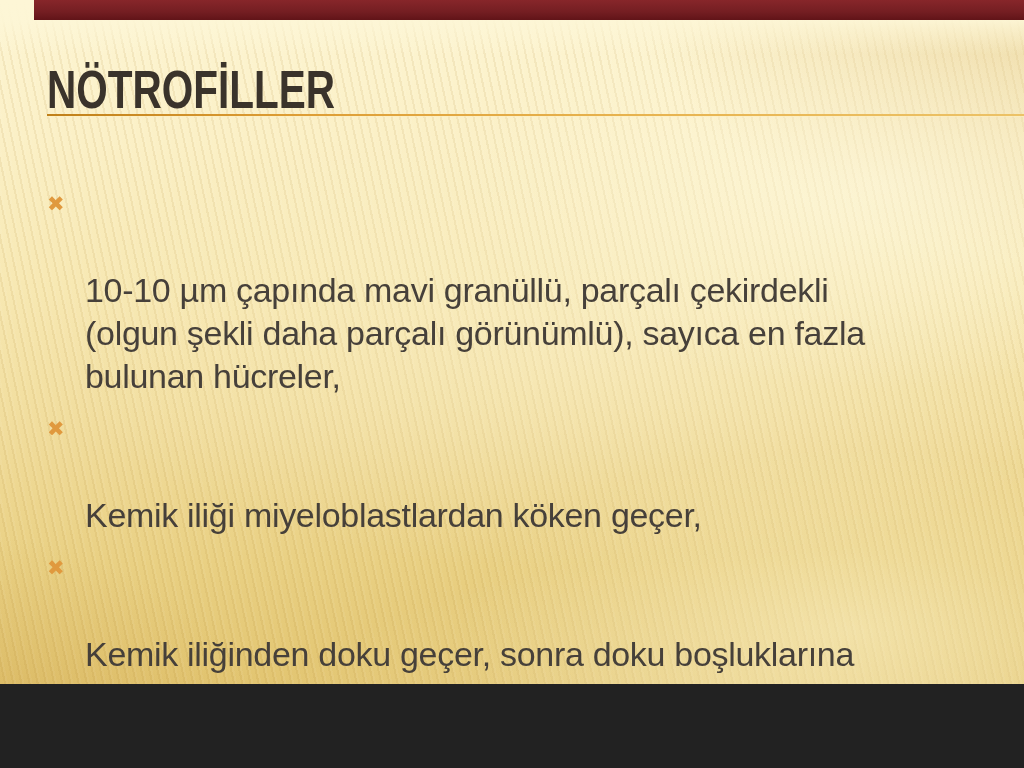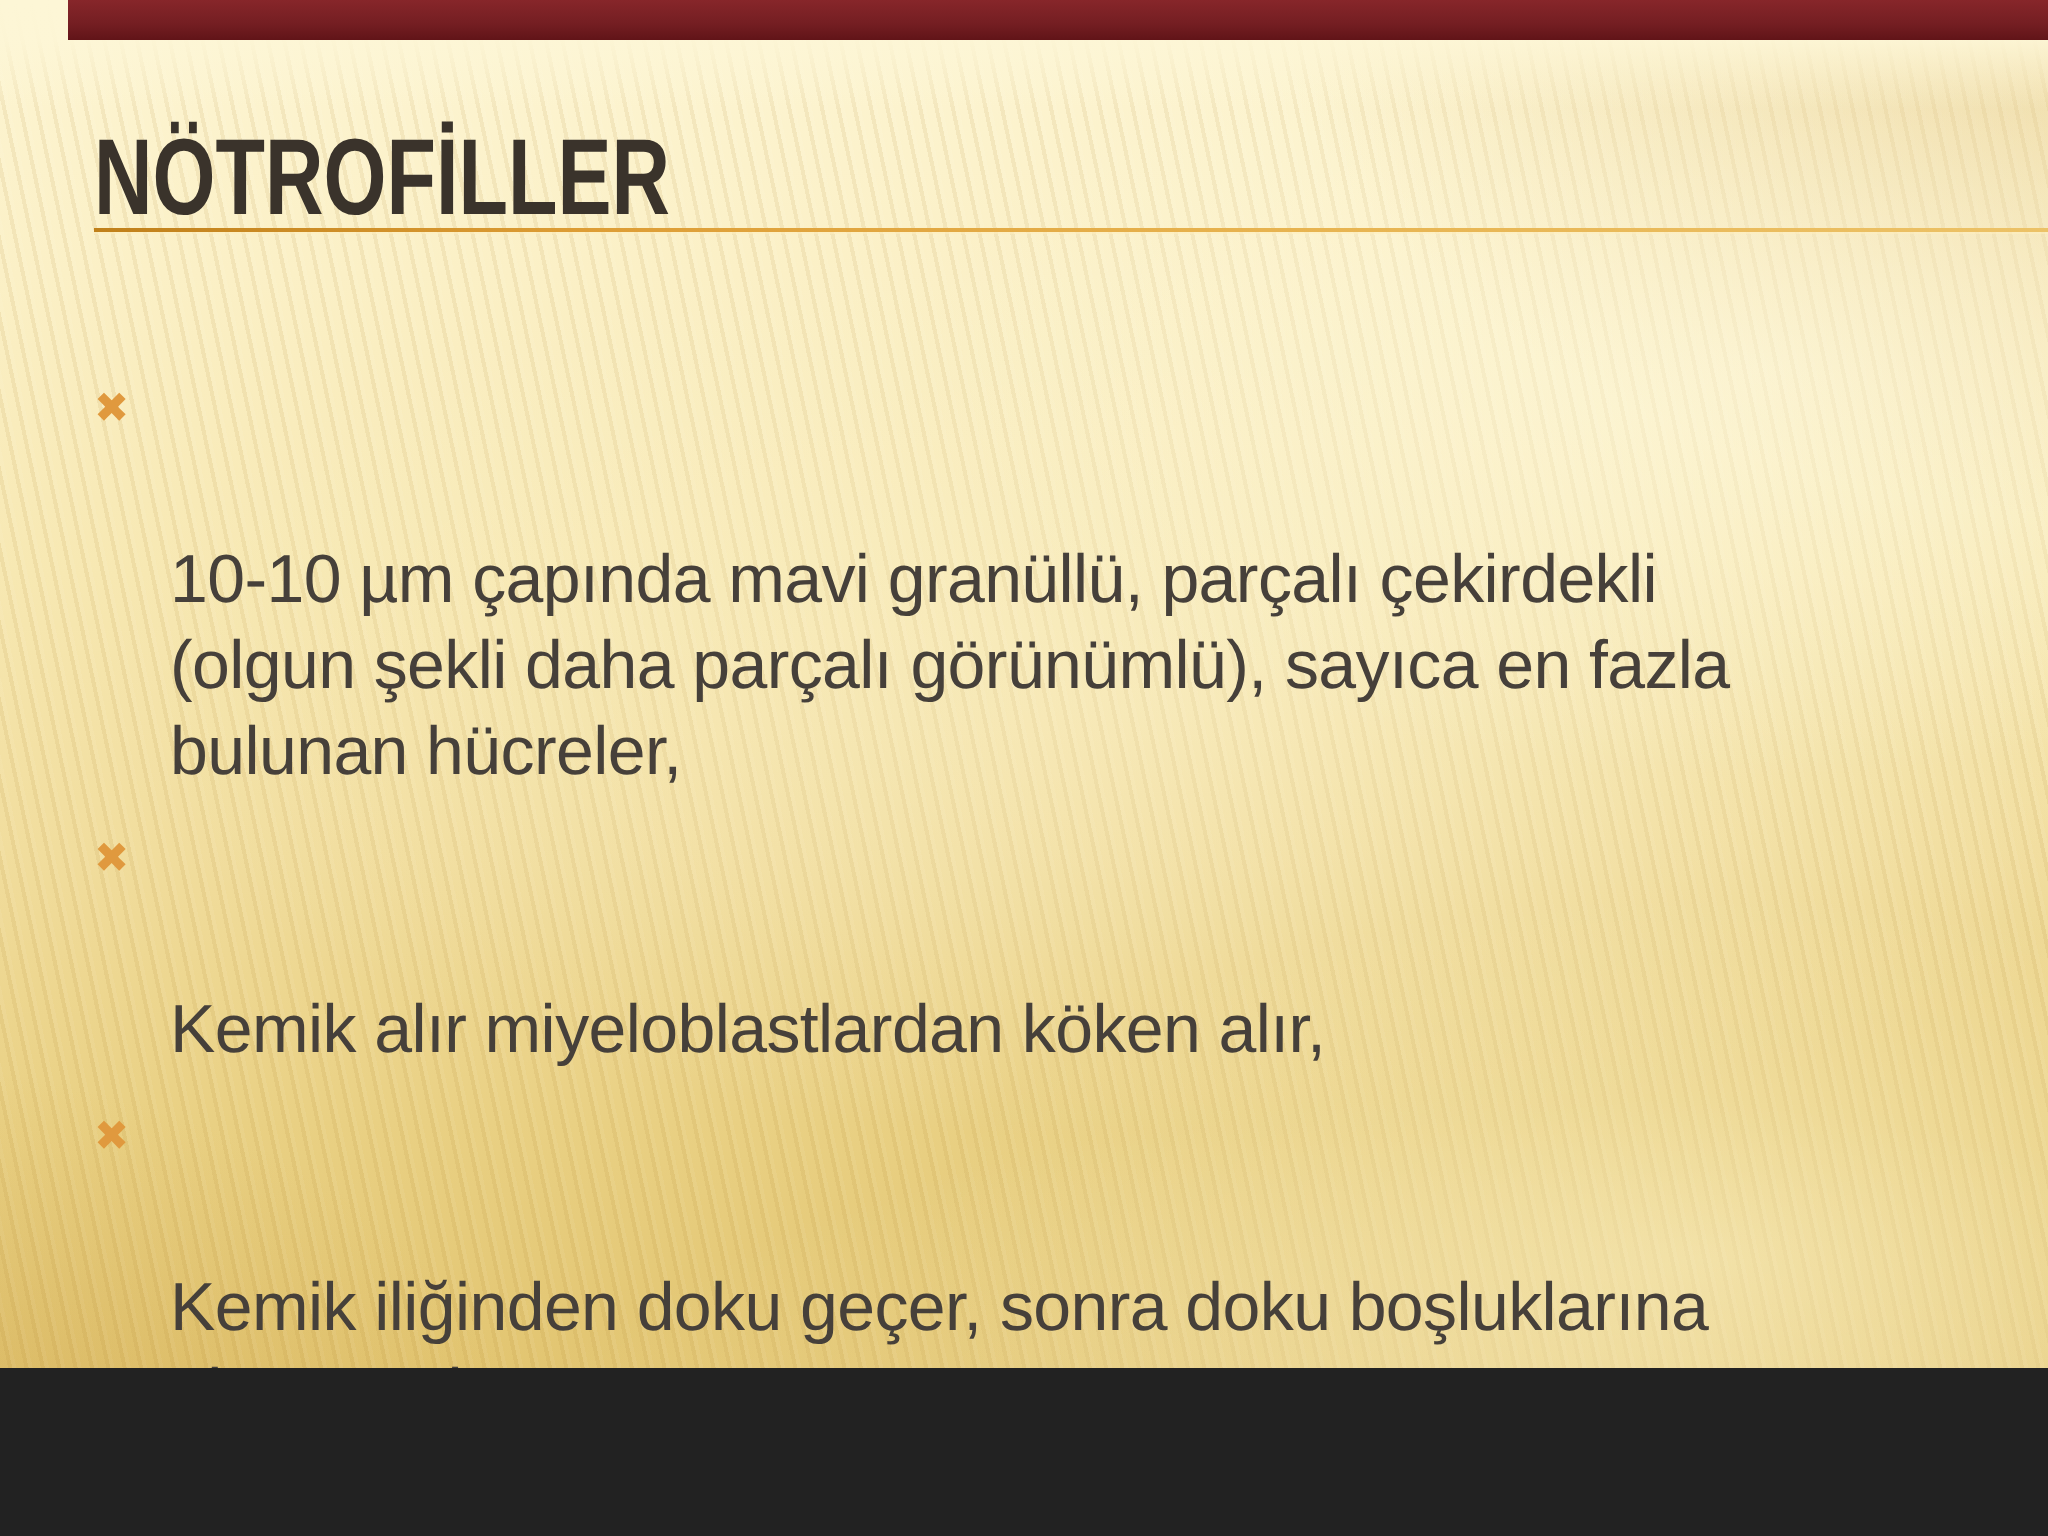--- a/index.html
+++ b/index.html
@@ -104,21 +104,21 @@
 
   <ul class="content">
     <li>
       <span class="bullet">✖</span>
       <span>10-10 µm  çapında mavi granüllü, parçalı çekirdekli
 (olgun şekli daha parçalı görünümlü), sayıca en fazla
 bulunan hücreler,</span>
     </li>
     <li>
       <span class="bullet">✖</span>
-      <span>Kemik alır miyeloblastlardan köken alır,</span>
+      <span>Kemik iliği miyeloblastlardan köken geçer,</span>
     </li>
     <li>
       <span class="bullet">✖</span>
       <span>Kemik iliğinden doku geçer, sonra doku boşluklarına
 girer ve ölür,</span>
     </li>
     <li>
       <span class="bullet">✖</span>
       
     </li>

